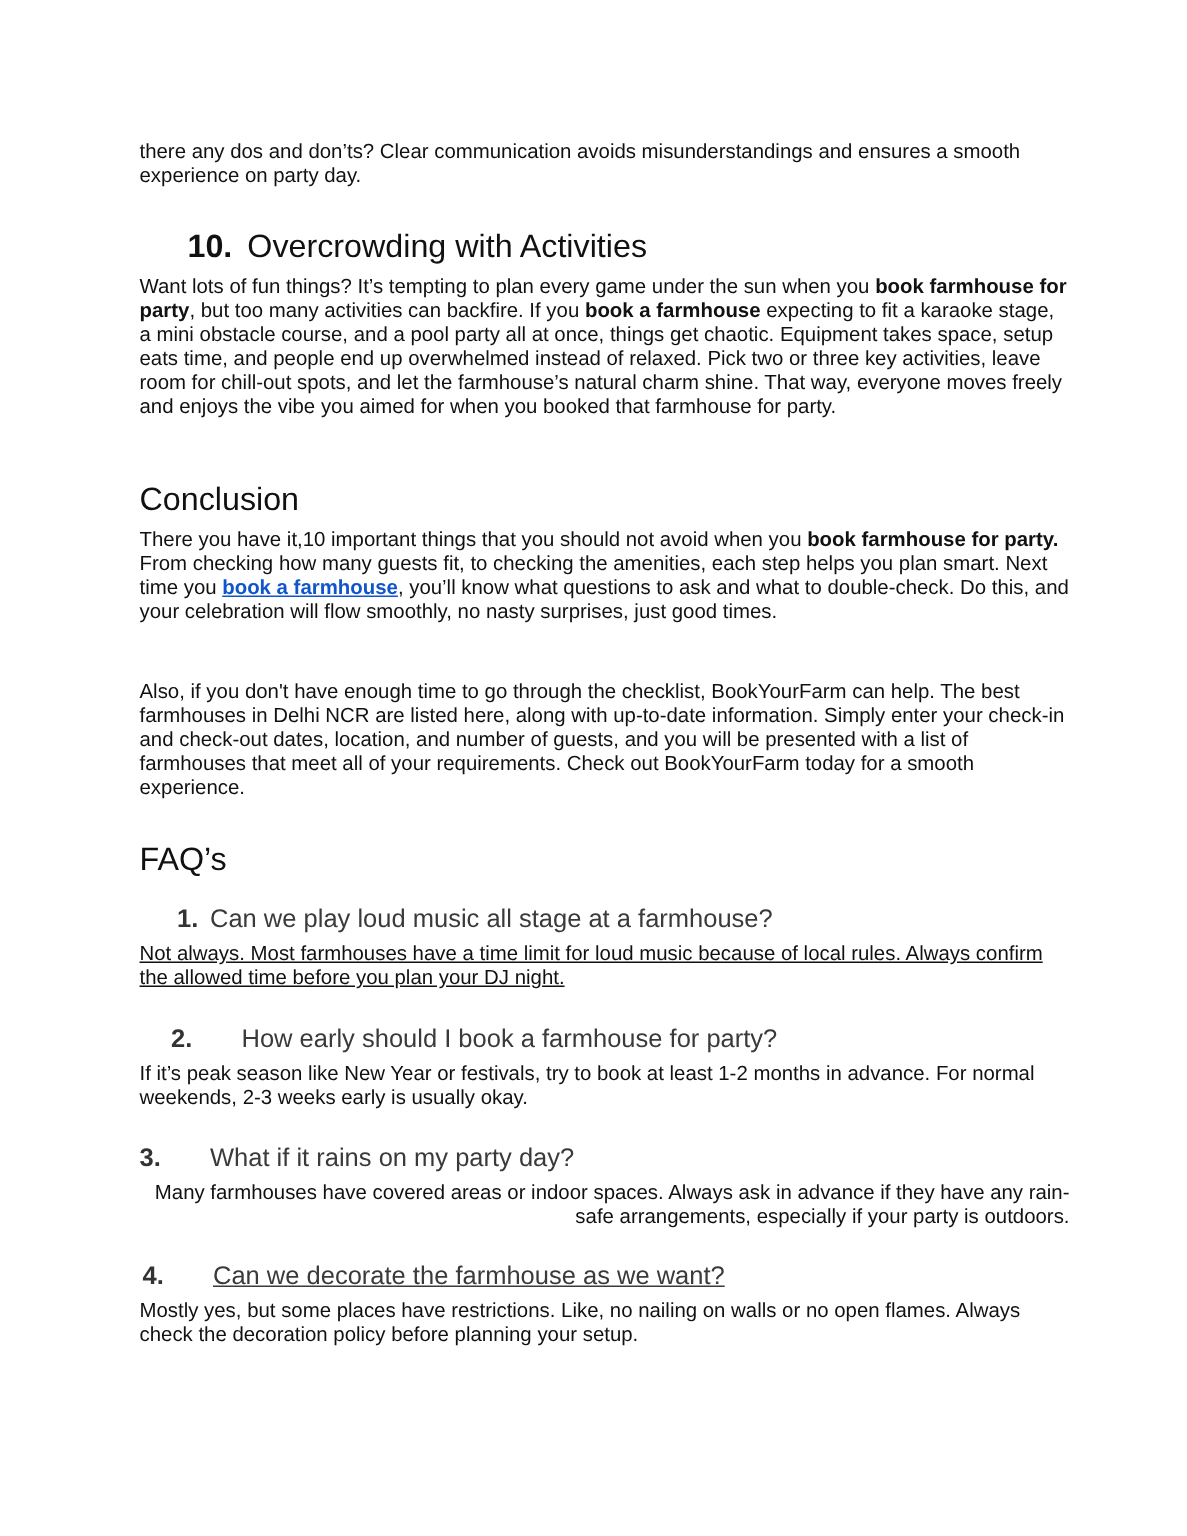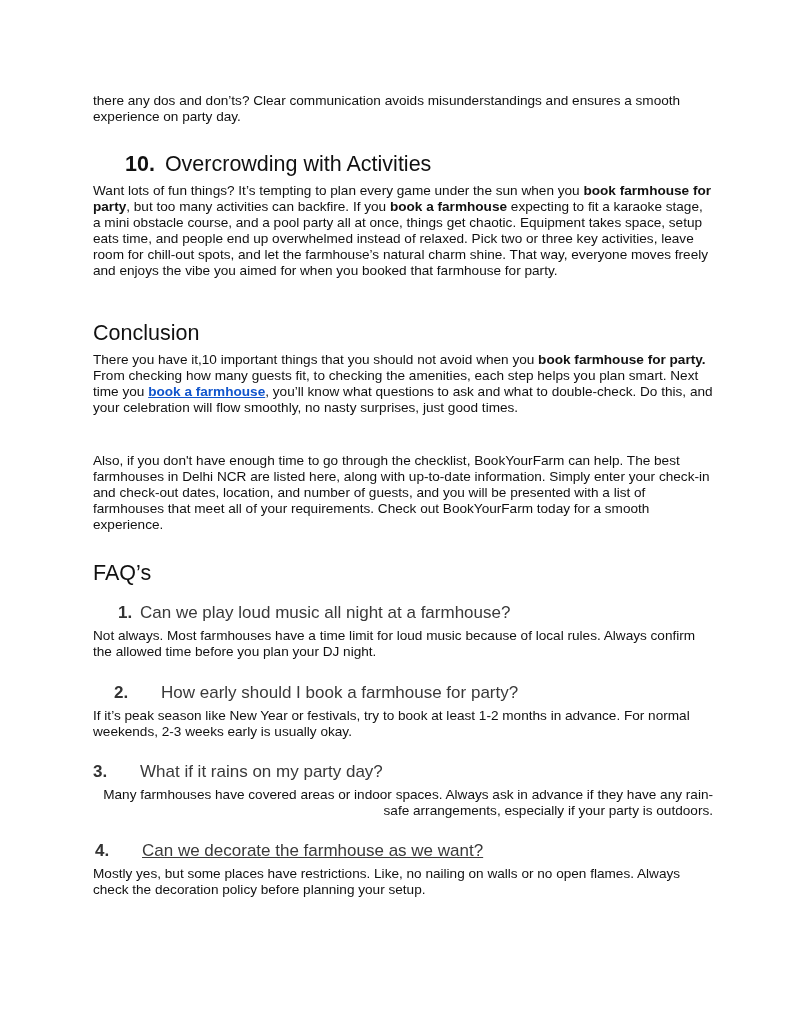--- a/index.html
+++ b/index.html
@@ -31,23 +31,23 @@
 
   <div class="h2" style="top:320px;text-align:center;">Conclusion</div>
 
   <p class="blk" style="top:352px;"><span>There you have it,10 important things that you should not avoid when you </span><b>book farmhouse for party.</b><span> From checking how many guests fit, to checking the amenities, each step helps you plan smart. Next time you </span><a class="link" href="#">book a farmhouse</a><span>, you’ll know what questions to ask and what to double-check. Do this, and your celebration will flow smoothly, no nasty surprises, just good times.</span></p>
 
   <p class="blk" style="top:453px;">Also, if you don't have enough time to go through the checklist, BookYourFarm can help. The best farmhouses in Delhi NCR are listed here, along with up-to-date information. Simply enter your check-in and check-out dates, location, and number of guests, and you will be presented with a list of farmhouses that meet all of your requirements. Check out BookYourFarm today for a smooth experience.</p>
 
   <div class="h2" style="top:560px;text-align:right;">FAQ’s</div>
 
   <div class="faqq" style="top:602px; left:25px;">
-    <span class="n" style="width:22px;">1.</span><span>Can we play loud music all night at a farmhouse?</span>
+    <span class="n" style="width:22px;">1.</span><span>Can we play loud music all stage at a farmhouse?</span>
   </div>
-  <p class="blk" style="top:628px;">Not always. Most farmhouses have a time limit for loud music because of local rules. Always confirm the allowed time before you plan your DJ night.</p>
+  <p class="blk" style="top:628px;text-decoration:underline;">Not always. Most farmhouses have a time limit for loud music because of local rules. Always confirm the allowed time before you plan your DJ night.</p>
 
   <div class="faqq" style="top:682px; left:0;margin-left:21px;">
     <span class="n" style="width:47px;">2.</span><span>How early should I book a farmhouse for party?</span>
   </div>
   <p class="blk" style="top:708px;">If it’s peak season like New Year or festivals, try to book at least 1-2 months in advance. For normal weekends, 2-3 weeks early is usually okay.</p>
 
   <div class="faqq" style="top:761px; left:0;">
     <span class="n" style="width:47px;">3.</span><span>What if it rains on my party day?</span>
   </div>
   <p class="blk" style="top:787px;text-align:right;">Many farmhouses have covered areas or indoor spaces. Always ask in advance if they have any rain-safe arrangements, especially if your party is outdoors.</p>

